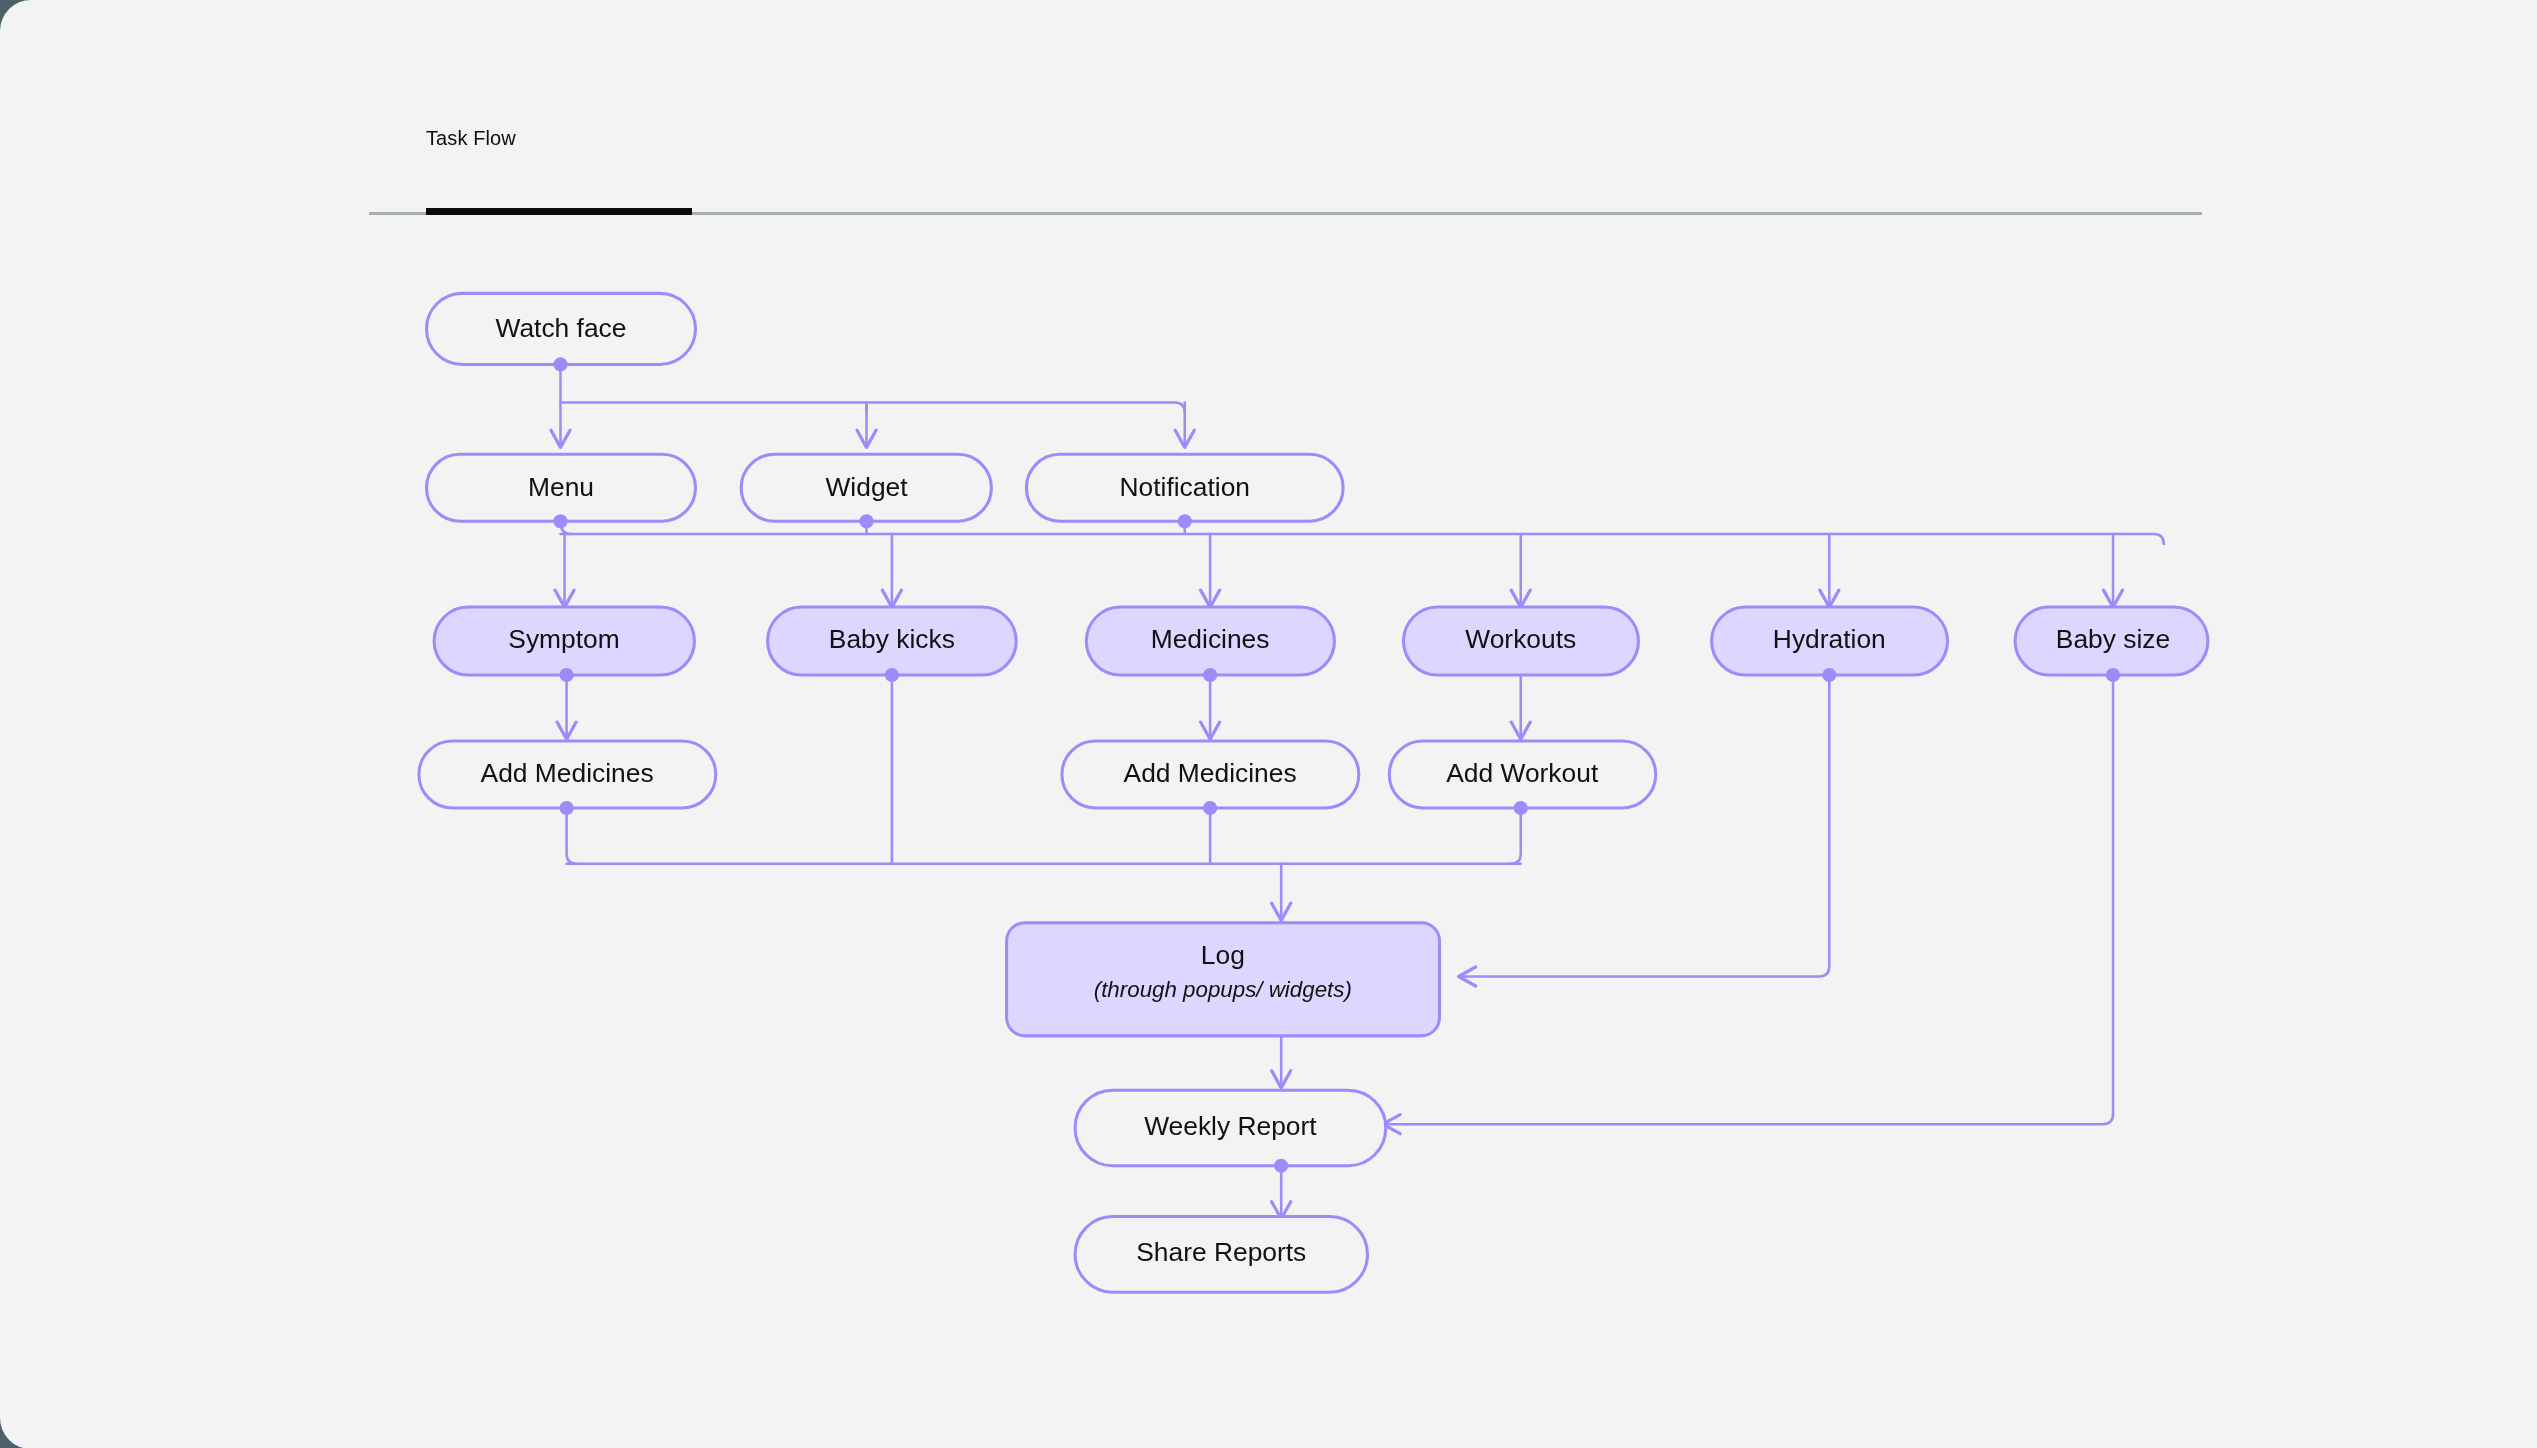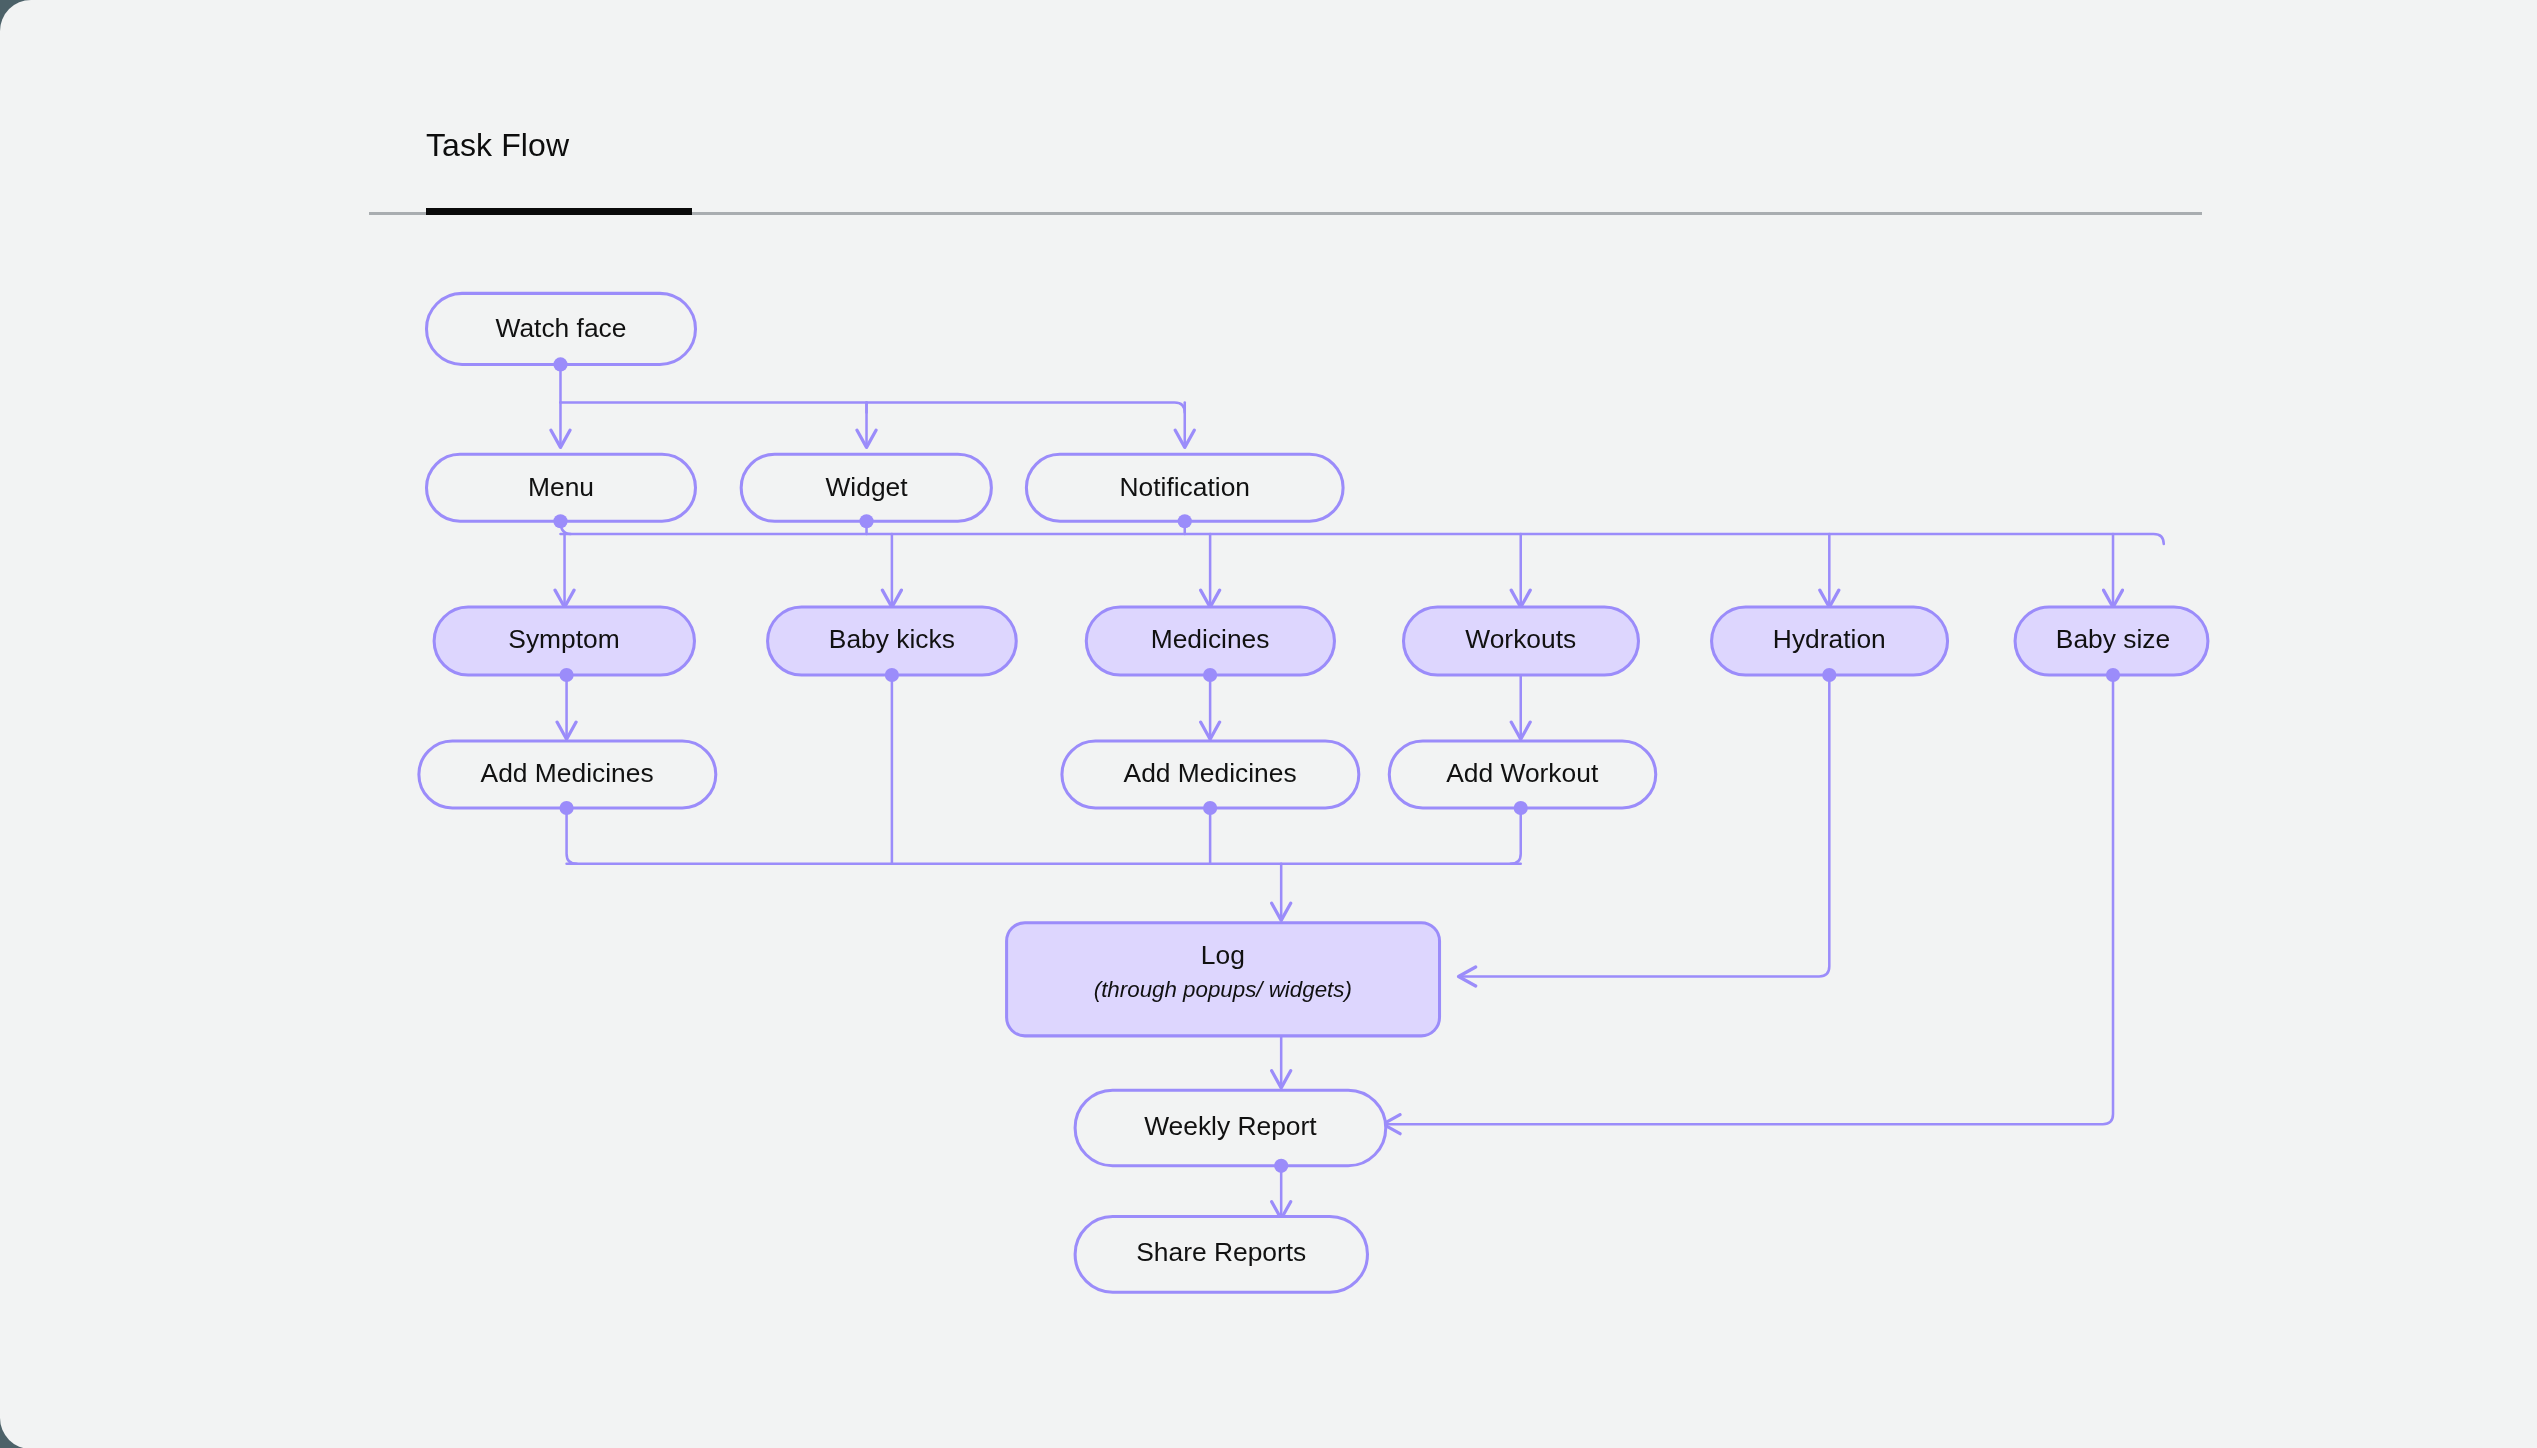--- a/index.html
+++ b/index.html
@@ -15,21 +15,21 @@
     width:2572px;height:1449px;
     background:#f2f3f3;
     border-radius:31px;
     overflow:hidden;
   }
   #tabbar{
     position:absolute;left:369px;top:127px;width:1833px;height:86px;
   }
   #tab-label{
     position:absolute;left:57px;top:0px;
-    font-size:32px;color:#0d0d0d;
+    font-size:20px;color:#0d0d0d;
     letter-spacing:0.1px;white-space:nowrap;
   }
   #tab-divider{
     position:absolute;left:0px;top:85px;width:1833px;height:2.5px;
     background:#a9adb0;
   }
   #tab-indicator{
     position:absolute;left:57px;top:81px;width:266px;height:6.6px;
     background:#0a0a0a;
   }

